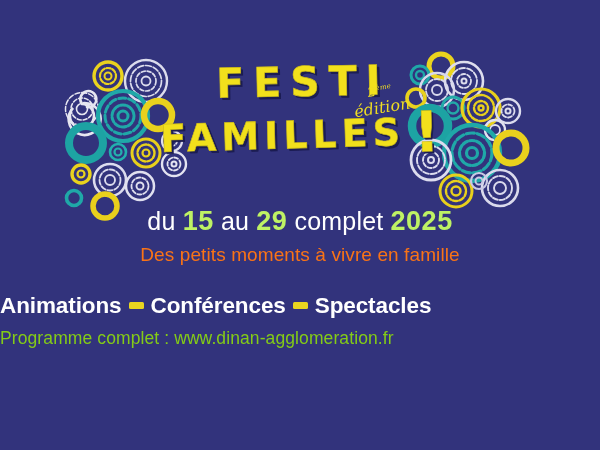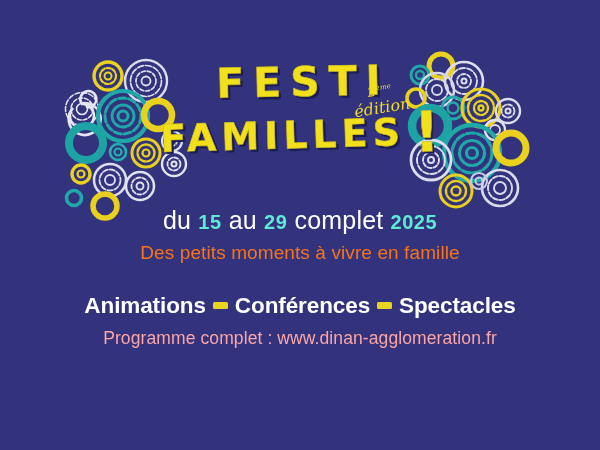--- a/index.html
+++ b/index.html
@@ -99,61 +99,61 @@
     text-align: center;
   }
   #date-line {
     font-size: 25px;
     color: #ffffff;
     font-weight: 600;
     letter-spacing: .2px;
     white-space: nowrap;
   }
   #date-line .num {
-    color: #5eead4;
+    color: #bef264;
     font-weight: 800;
-    font-size: 20px;
+    font-size: 27px;
     letter-spacing: .5px;
   }
   #date-line .word { font-weight: 500; text-align: right; }
   #tagline {
     margin-top: 7px;
     font-size: 19px;
     color: #f97316;
     font-weight: 400;
     letter-spacing: .1px;
   }
 
   
   #program-block {
     position: absolute;
     left: 0; right: 0;
     top: 293px;
-    text-align: center;
+    text-align: left;
   }
   #categories {
     font-size: 22.5px;
     font-weight: 800;
     color: #ffffff;
     letter-spacing: -.1px;
     white-space: nowrap;
   }
   .cat-sep {
     display: inline-block;
     width: 15px;
     height: 7px;
     background: #e9d520;
     border-radius: 1.5px;
     margin: 0 7px;
     vertical-align: 4px;
   }
   #program-url {
     margin-top: 9px;
     font-size: 17.5px;
-    color: #fca5a5;
+    color: #84cc16;
     font-weight: 400;
     letter-spacing: .1px;
   }
 </style>
 </head>
 <body>
 
 <div id="poster">
 
   <div class="doodle-cluster" id="doodle-left">

